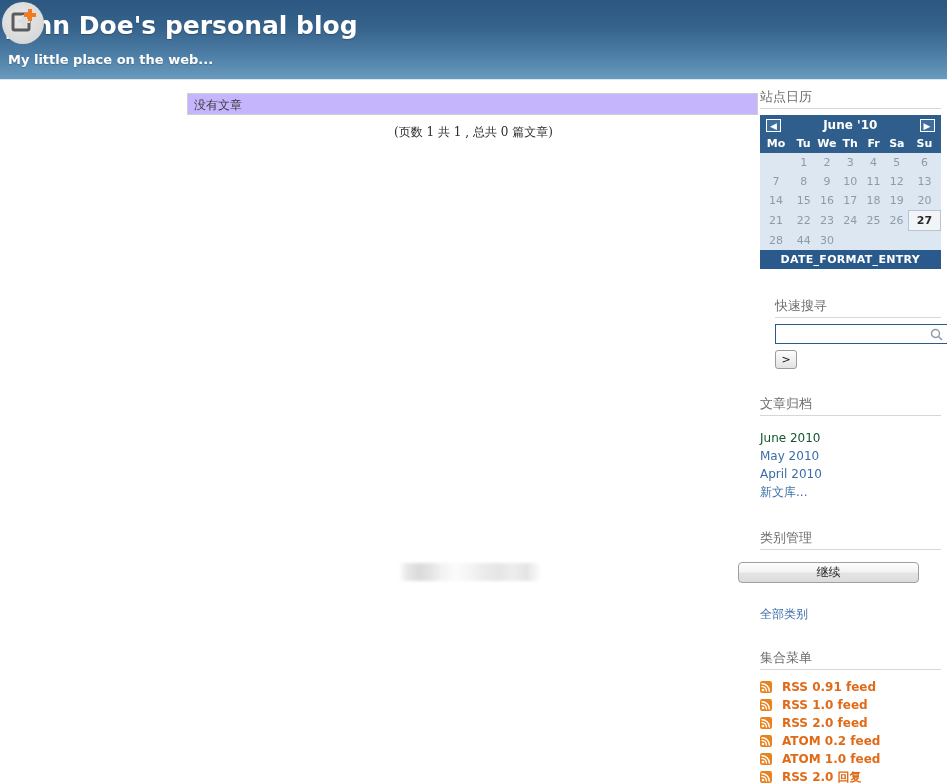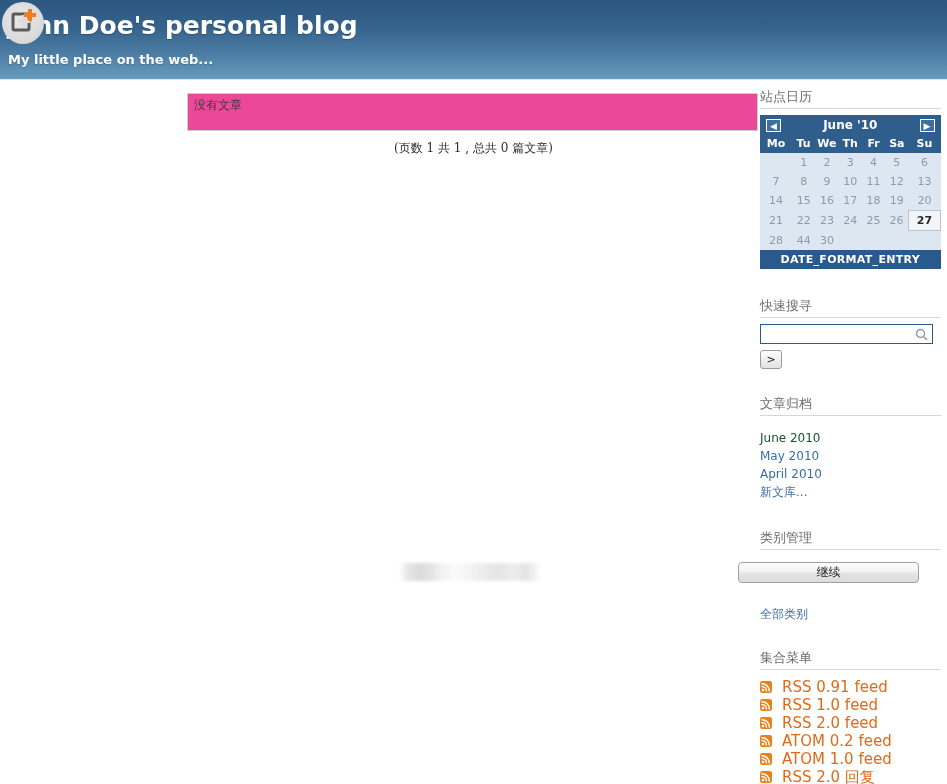--- a/index.html
+++ b/index.html
@@ -77,22 +77,22 @@
 
   
   .main-col {
     position: absolute;
     left: 187px;
     top: 13px;
     width: 573px;
   }
   .no-entry-box {
     border: 1px solid #cfcfcf;
-    background: #ec4899;
-    height: 38px;
+    background: #c4b5fd;
+    height: 22px;
     line-height: 22px;
     padding: 0 6px;
     font-size: 12px;
     color: #3a3a3a;
     box-sizing: border-box;
     width: 571px;
   }
   .page-count {
     margin-top: 9px;
     text-align: center;
@@ -278,21 +278,22 @@
   .feed-row {
     display: flex;
     align-items: center;
     line-height: 18px;
     margin-bottom: 0px;
   }
   .feed-icon { margin-right: 5px; flex: 0 0 auto; display:block; }
   .feed-link {
     color: #e06a18;
     text-decoration: none;
-    font-size: 15px;
+    font-size: 12px;
+    font-weight: bold;
   }
 </style>
 </head>
 <body>
 
 <div class="site-header">
   <h1 class="site-title">John Doe's personal blog</h1>
   <div class="site-subtitle">My little place on the web...</div>
 </div>
 <div class="header-bottom-line"></div>
@@ -398,21 +399,21 @@
             </tr>
           </tbody>
         <tbody>
           <tr class="cal-foot">
             <td colspan="7">DATE_FORMAT_ENTRY</td>
           </tr>
         </tbody>
       </table>
     </div>
 
-    <div class="side-block" style="margin-top:28px;">
+    <div class="side-block" style="margin-top:28px;margin-left:15px;">
       <div class="side-head">快速搜寻</div>
       <div class="search-row">
         <input class="search-input" type="text" placeholder="" style="">
         <span class="search-mag">
           <svg width="13" height="13" viewBox="0 0 13 13" aria-hidden="true">
             <circle cx="5.5" cy="5.5" r="4" fill="none" stroke="#8a9aa8" stroke-width="1.4"></circle>
             <line x1="8.5" y1="8.5" x2="12" y2="12" stroke="#8a9aa8" stroke-width="1.6"></line>
           </svg>
         </span>
       </div>

